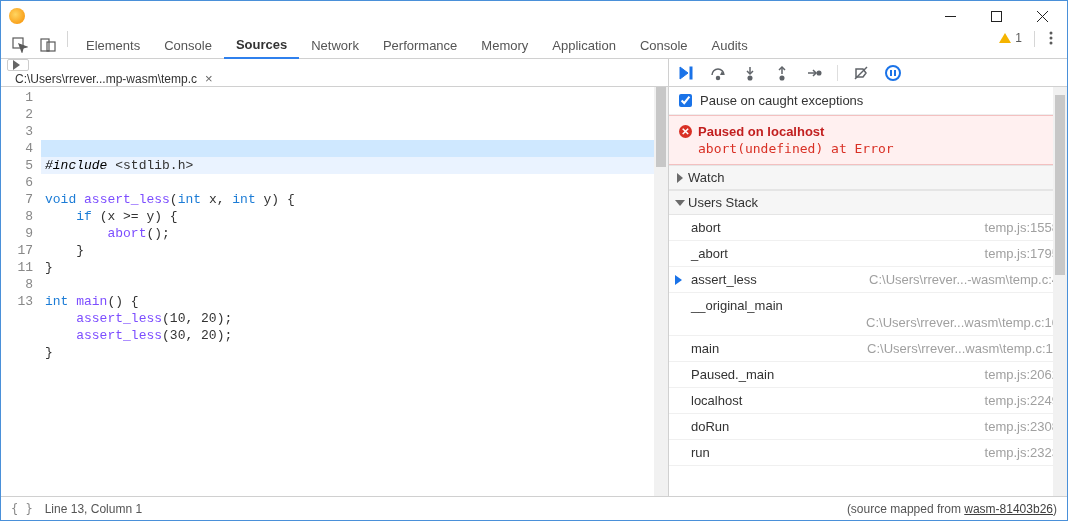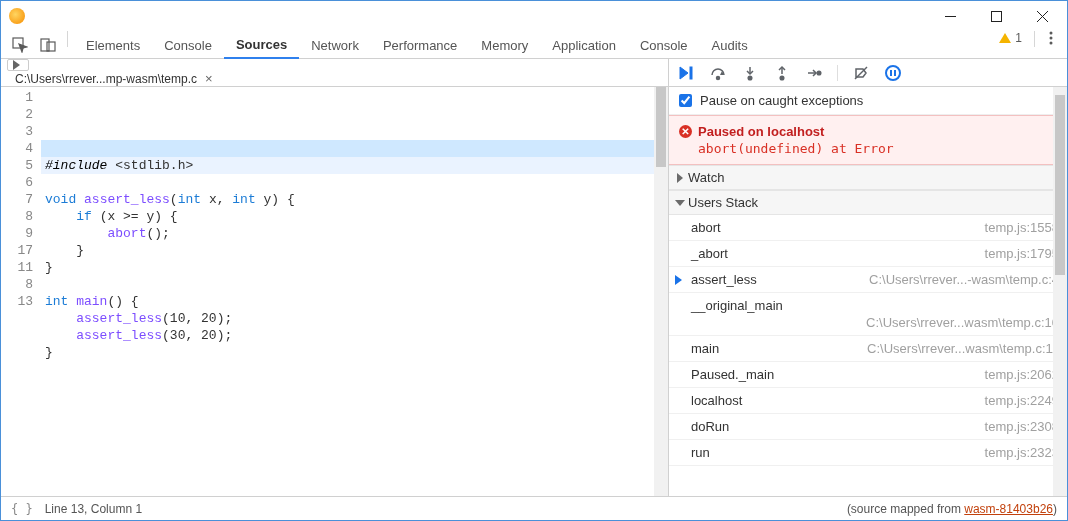--- a/index.html
+++ b/index.html
@@ -70,21 +70,21 @@
 .frames{padding:0;}
 .frame{display:flex;justify-content:space-between;align-items:center;padding:5px 8px 5px 22px;font-size:13px;border-bottom:1px solid #f0f0f0;position:relative;}
 .frame .loc{color:#a0a0a0; white-space:nowrap;}
 .frame.current::before{content:"";position:absolute;left:6px;top:50%;transform:translateY(-50%);width:0;height:0;border-top:5px solid transparent;border-bottom:5px solid transparent;border-left:7px solid #1a73e8;}
 .frame.twoline{display:block;}
 .frame.twoline .loc{display:block;text-align:right;margin-top:2px;}
 
 .statusbar{height:24px;border-top:1px solid #d0d0d0;display:flex;align-items:center;padding:0 10px;font-size:12px;color:#555;gap:12px;}
 .statusbar .braces{font-family:Consolas,monospace;color:#888;}
 .statusbar .spacer{flex:1;}
-.statusbar .map a{color:#c2410c;text-decoration:underline;margin-top:48px;}
+.statusbar .map a{color:#404040;text-decoration:underline;margin-top:48px;}
 </style>
 </head>
 <body>
 
 <div class="titlebar">
   <div class="app-icon"></div>
   <div class="spacer"></div>
   <div class="win-btn">
       <svg viewBox="0 0 11 11">
         <line x1="0" y1="5.5" x2="11" y2="5.5"></line>

